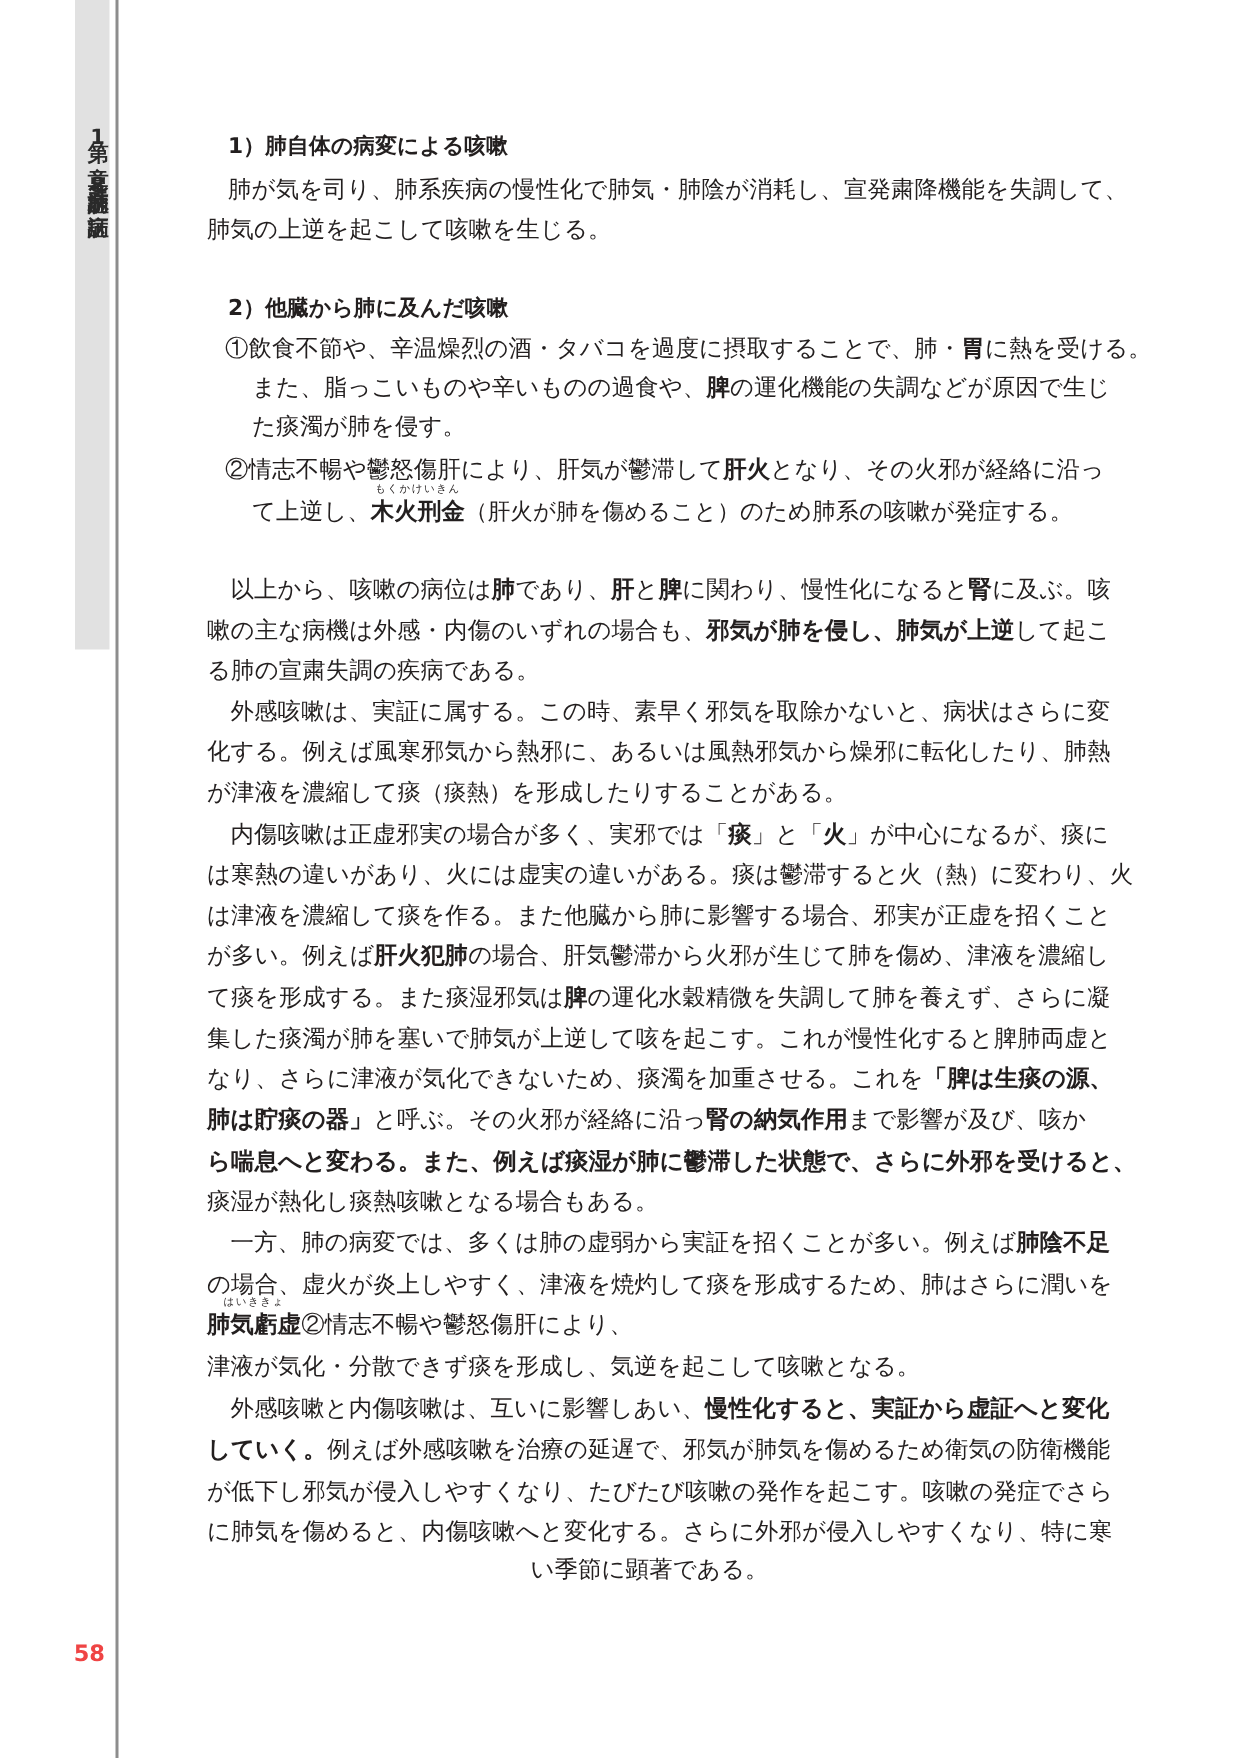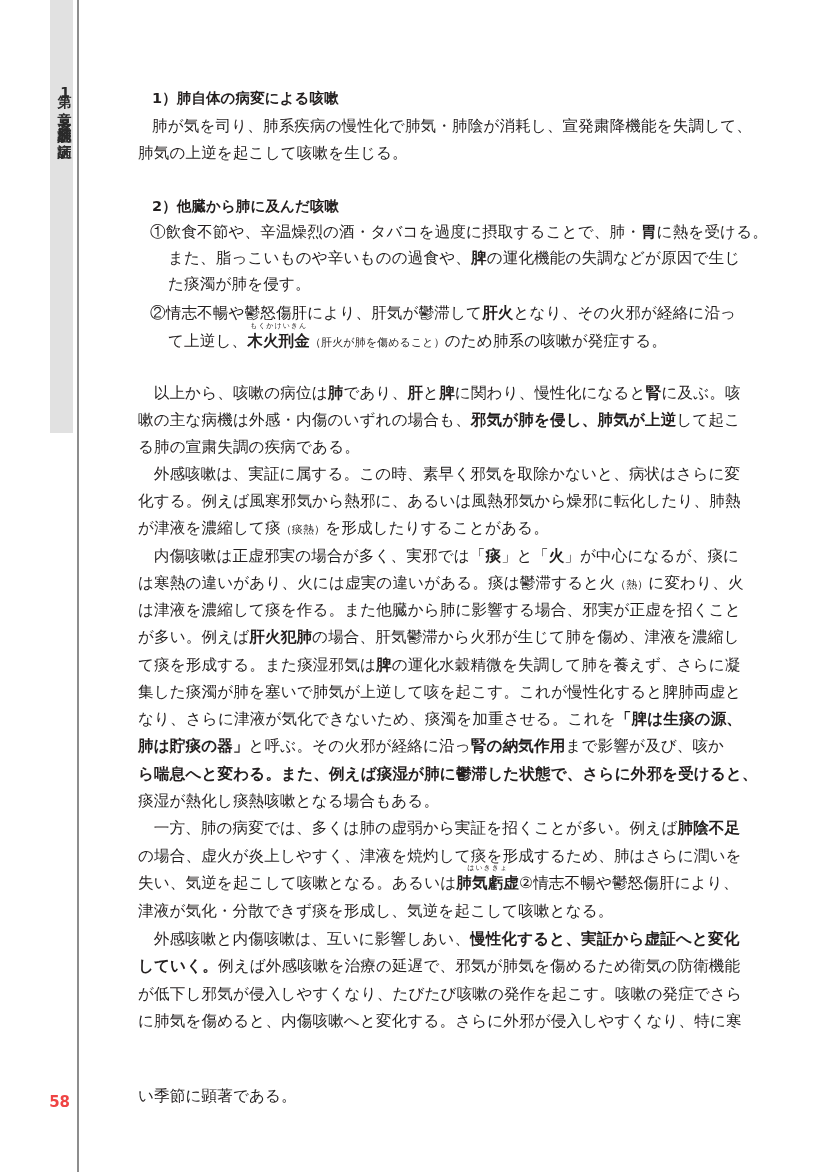--- a/index.html
+++ b/index.html
@@ -27,21 +27,21 @@
     position: absolute; left: 46px; top: 1093px; width: 24px; text-align: right;
     font-family: "DejaVu Sans", "Liberation Sans", sans-serif;
     font-weight: bold; font-size: 15px; color: #ef4444;
   }
   .line {
     position: absolute; left: 138px; width: 590px; white-space: nowrap;
     font-size: 15.6px; line-height: 20px; height: 20px; letter-spacing: 0.1px;
   }
   .heading { font-weight: bold; font-family: "DejaVu Sans", "Liberation Sans", sans-serif; font-size: 14.5px; }
   b, .b { font-weight: bold; font-family: "DejaVu Sans", "Liberation Sans", sans-serif; }
-  .small { font-size: 11px; }
+  .small { font-size: 15px; }
   .ruby-wrap { position: relative; display: inline-block; }
   .ruby-text {
     position: absolute; left: 0; right: 0; top: -9px; text-align: center;
     font-size: 7px; line-height: 8px; font-weight: normal; letter-spacing: 1px;
   }
 </style>
 </head>
 <body>
 
 <div class="side-tab">
@@ -75,20 +75,20 @@
 <div class="line" style="top:627px;"><span>が多い。例えば</span><b>肝火犯肺</b><span>の場合、肝気鬱滞から火邪が生じて肺を傷め、津液を濃縮し</span></div>
 <div class="line" style="top:655px;"><span>て痰を形成する。また痰湿邪気は</span><b>脾</b><span>の運化水穀精微を失調して肺を養えず、さらに凝</span></div>
 <div class="line" style="top:682px;">集した痰濁が肺を塞いで肺気が上逆して咳を起こす。これが慢性化すると脾肺両虚と</div>
 <div class="line" style="top:709px;"><span>なり、さらに津液が気化できないため、痰濁を加重させる。これを</span><b>「脾は生痰の源、</b></div>
 <div class="line" style="top:736px;"><b>肺は貯痰の器」</b><span>と呼ぶ。その火邪が経絡に沿っ</span><b>腎の納気作用</b><span>まで影響が及び、咳か</span></div>
 <div class="line" style="top:764px;font-weight:bold;">ら喘息へと変わる。また、例えば痰湿が肺に鬱滞した状態で、さらに外邪を受けると、</div>
 <div class="line" style="top:791px;">痰湿が熱化し痰熱咳嗽となる場合もある。</div>
 
 <div class="line" style="top:818px;"><span>　一方、肺の病変では、多くは肺の虚弱から実証を招くことが多い。例えば</span><b>肺陰不足</b></div>
 <div class="line" style="top:846px;">の場合、虚火が炎上しやすく、津液を焼灼して痰を形成するため、肺はさらに潤いを</div>
-<div class="line" style="top:873px;"><span>失い、気逆を起こして咳嗽となる。あるいは</span><span class="ruby-wrap b"><span class="ruby-text">はいききょ</span><span>肺気虧虚</span></span><span>②情志不暢や鬱怒傷肝により、</span></div>
+<div class="line" style="top:873px;"><span class="ruby-wrap b"><span class="ruby-text">はいききょ</span><span>肺気虧虚</span></span><span>②情志不暢や鬱怒傷肝により、</span></div>
 <div class="line" style="top:901px;">津液が気化・分散できず痰を形成し、気逆を起こして咳嗽となる。</div>
 
 <div class="line" style="top:929px;"><span>　外感咳嗽と内傷咳嗽は、互いに影響しあい、</span><b>慢性化すると、実証から虚証へと変化</b></div>
 <div class="line" style="top:956px;"><b>していく。</b><span>例えば外感咳嗽を治療の延遅で、邪気が肺気を傷めるため衛気の防衛機能</span></div>
 <div class="line" style="top:984px;">が低下し邪気が侵入しやすくなり、たびたび咳嗽の発作を起こす。咳嗽の発症でさら</div>
 <div class="line" style="top:1011px;">に肺気を傷めると、内傷咳嗽へと変化する。さらに外邪が侵入しやすくなり、特に寒</div>
-<div class="line" style="top:1086px;">い季節に顕著である。</div>
+<div class="line" style="top:1036px;text-align:center;">い季節に顕著である。</div>
 
 </body></html>

